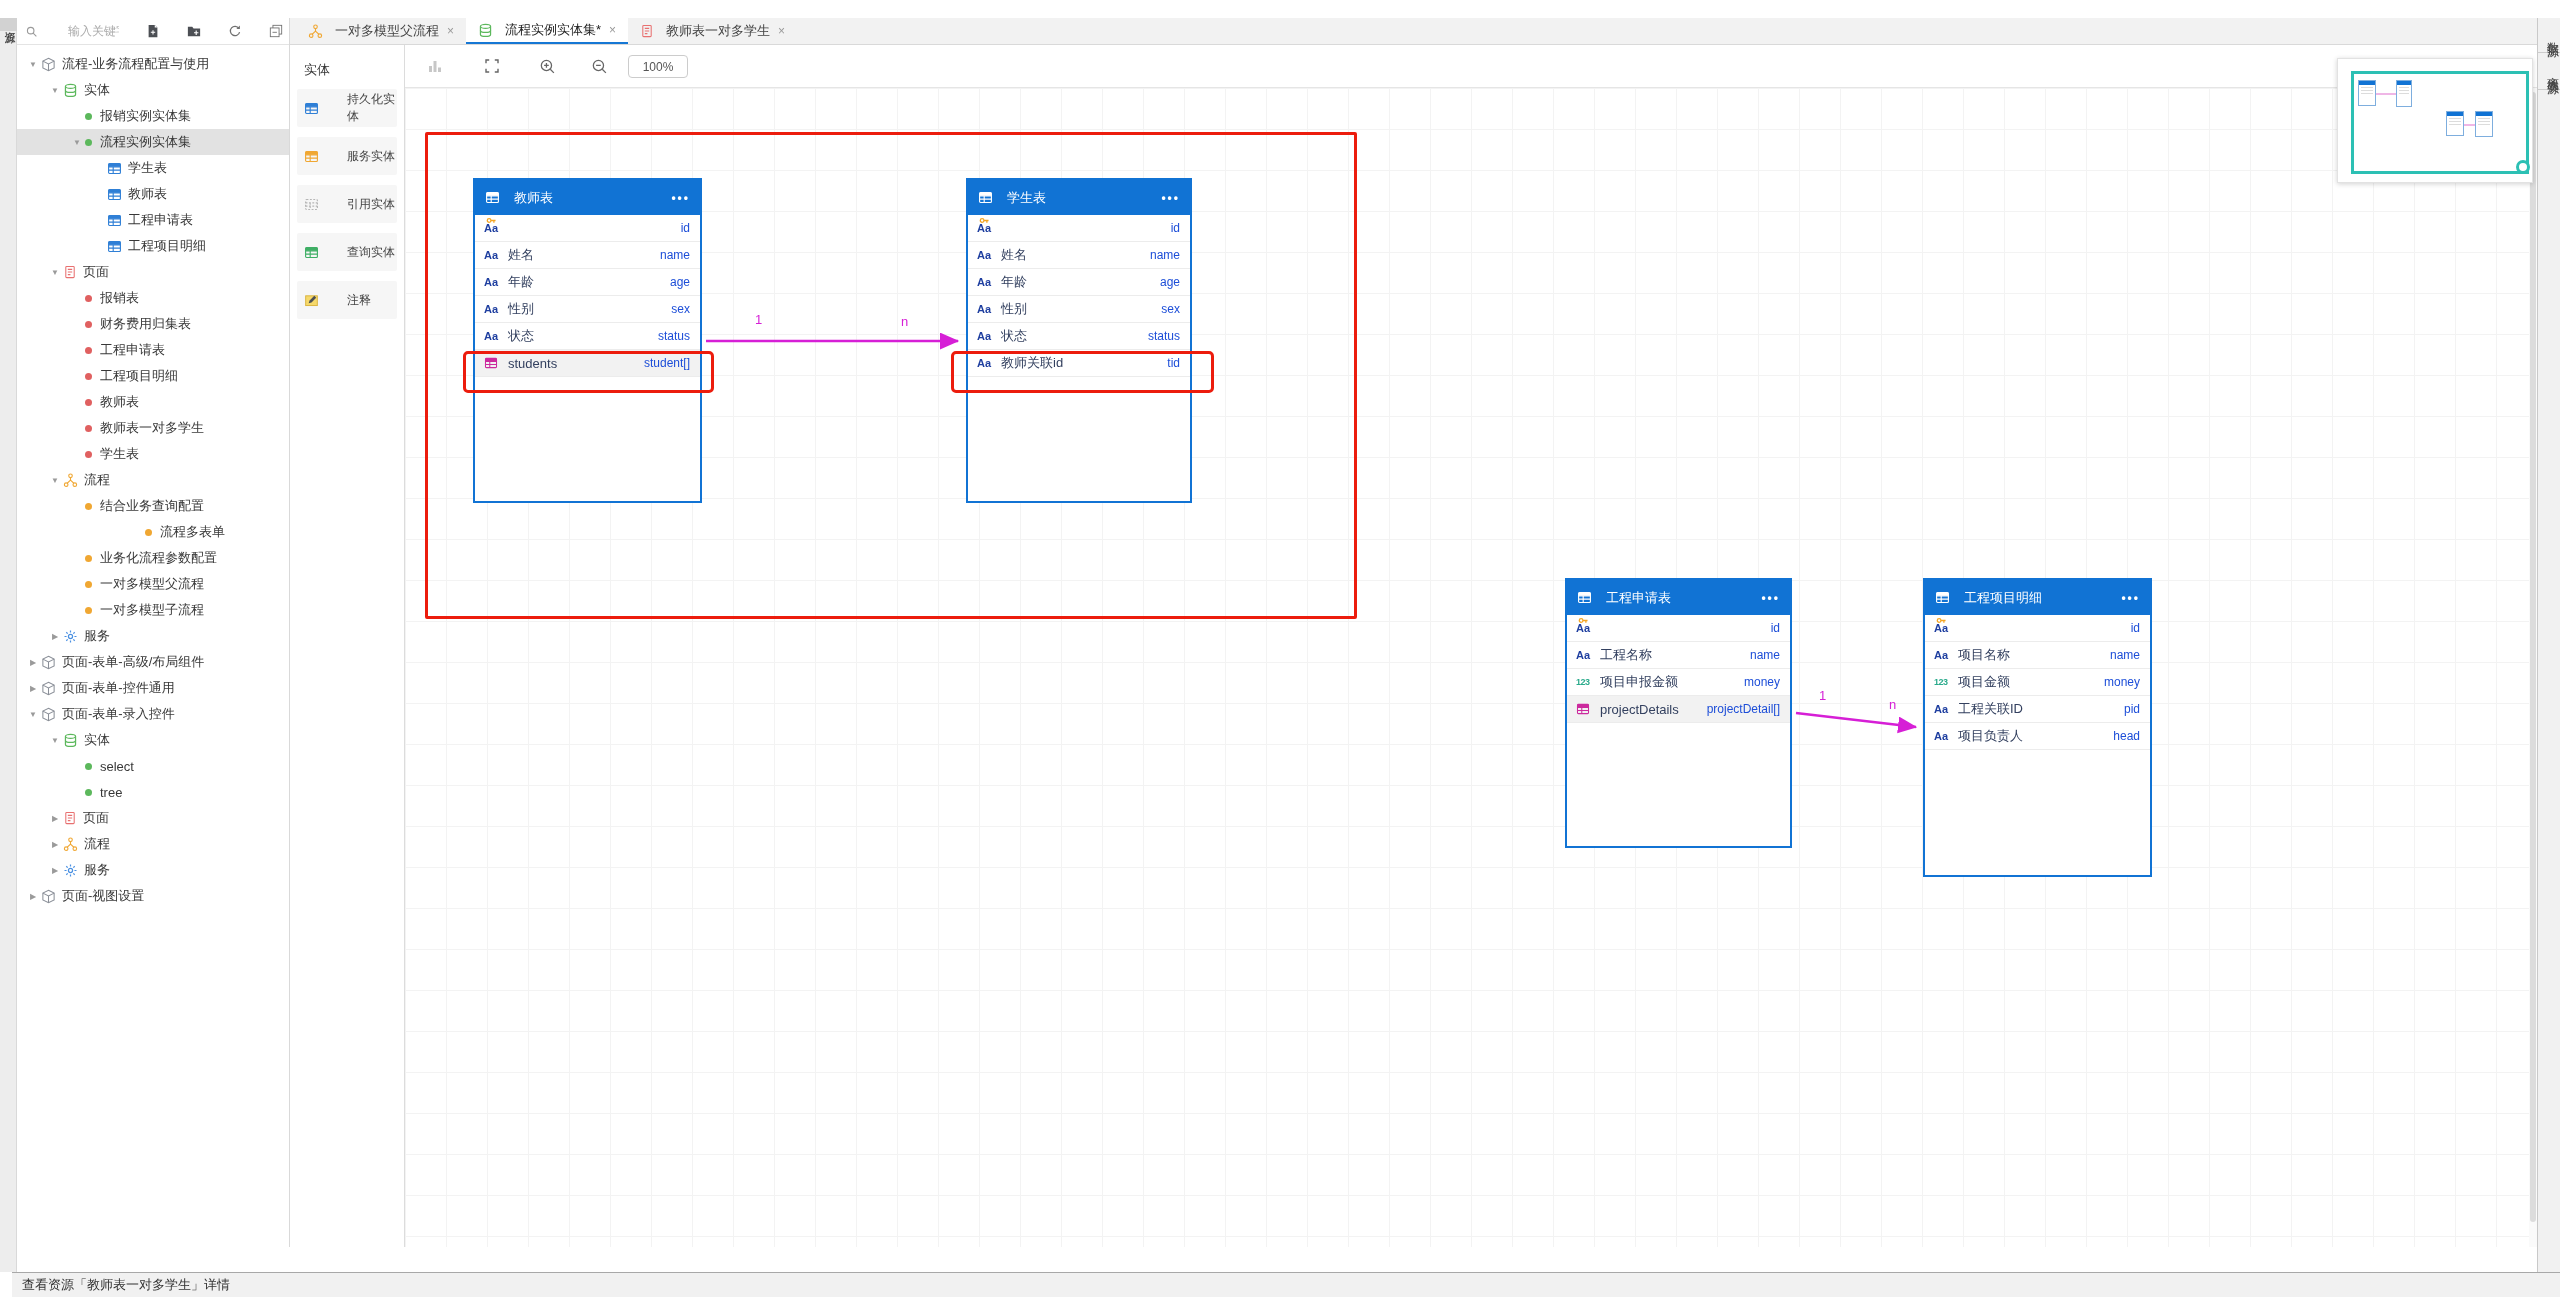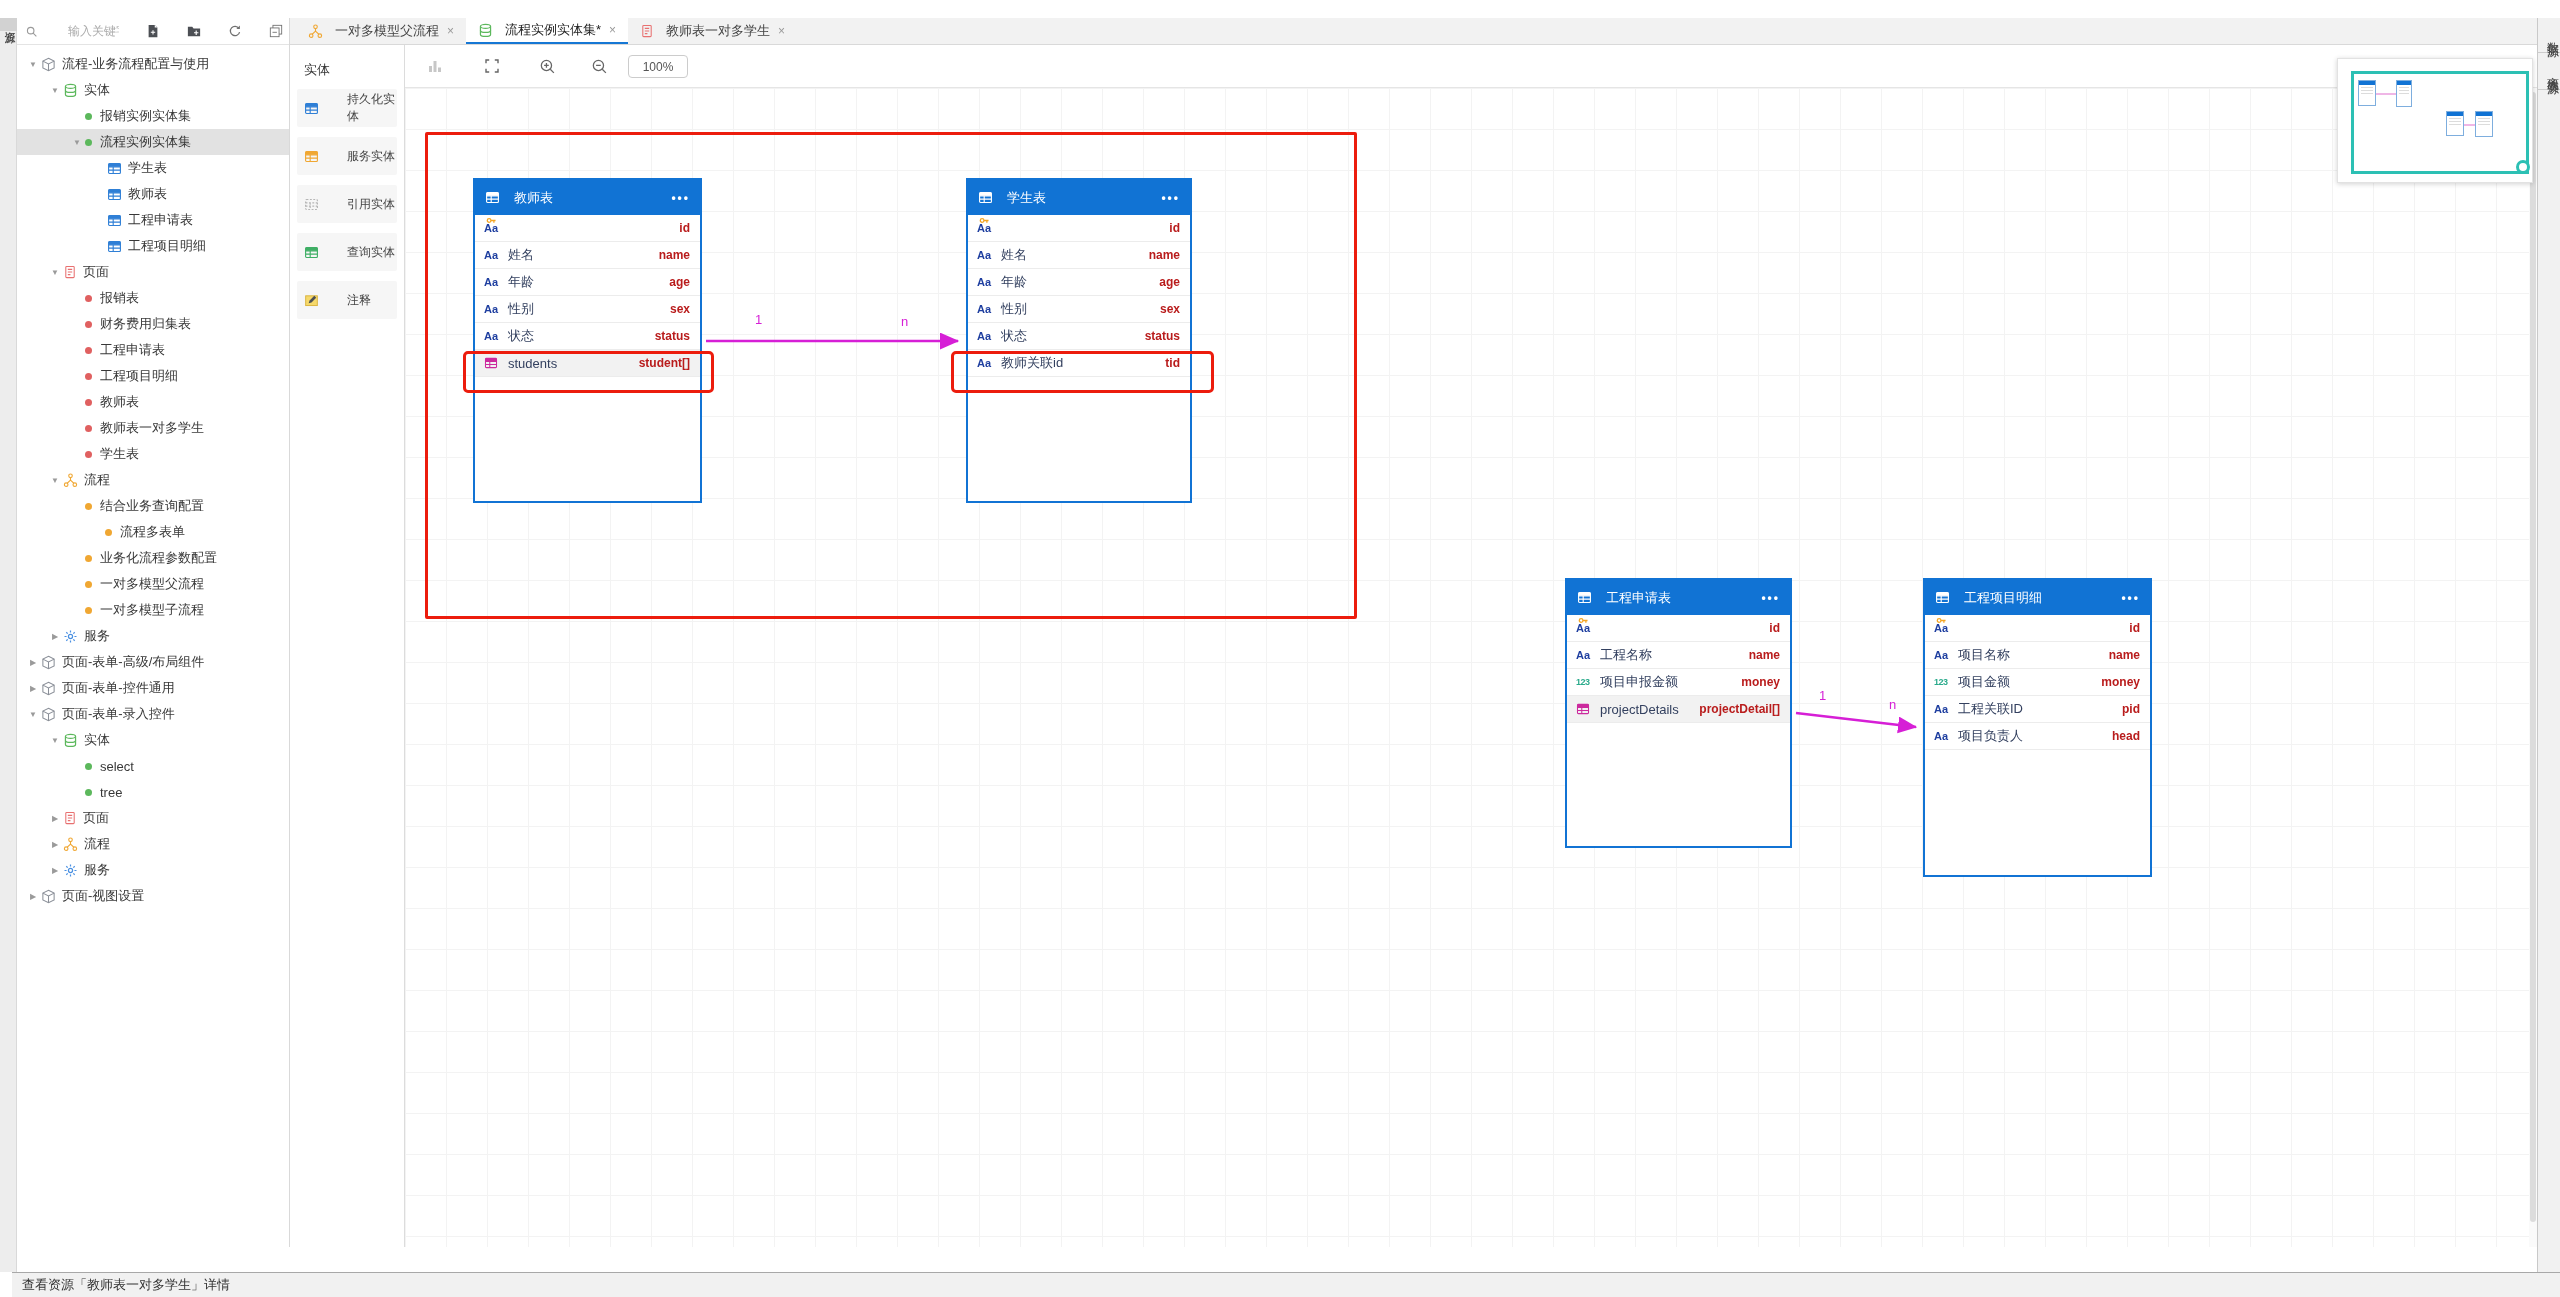--- a/index.html
+++ b/index.html
@@ -54,21 +54,21 @@
   
   .entity{position:absolute;background:#fff;border:2px solid #1173d4;}
   .ent-head{height:35px;background:#1173d4;color:#fff;display:flex;align-items:center;gap:8px;padding:0 10px;font-size:13px;}
   .ent-head .more{margin-left:auto;letter-spacing:2px;font-weight:bold;font-size:12px;cursor:pointer;}
   .ent-row{height:27px;display:flex;align-items:center;padding:0 10px 0 9px;border-bottom:1px solid #ececec;font-size:13px;color:#33405f;position:relative;}
   .ent-row.hl{background:#f2f2f2;}
   .f-ic{width:24px;flex:none;display:flex;align-items:center;position:relative;}
   .aa{font-weight:bold;color:#1f3fa0;font-size:11px;}
   .n123{font-weight:bold;color:#2bab8c;font-size:9px;letter-spacing:-0.5px;}
   .pk-key{position:absolute;left:2px;top:-8px;}
-  .code{margin-left:auto;font-size:12px;color:#b91c1c;font-weight:bold;}
+  .code{margin-left:auto;font-size:12px;color:#1d4ed8;}
   
   .redrect{position:absolute;border:3px solid #ec1c0d;pointer-events:none;}
   .conn-label{position:absolute;color:#d61fd6;font-size:13px;pointer-events:none;}
   
   #minimap{position:absolute;background:#fff;border:1px solid #e2e2e2;box-shadow:0 1px 5px rgba(0,0,0,.18);}
   #mm-view{position:absolute;border:3px solid #2cc0b4;}
   #mm-handle{position:absolute;width:14px;height:14px;border:3px solid #2cc0b4;border-radius:50%;background:#fff;cursor:nwse-resize;}
   .mm-ent{position:absolute;background:#fff;border:1px solid #7eaede;}
   .mm-ent .h{height:4px;background:#1173d4;}
   .mm-ent .l{height:1px;background:#dcdcdc;margin:2px 2px 0;}
@@ -264,21 +264,21 @@
               <path d="M8 4.9v2.6M8 7.5l-3.4 3.4M8 7.5l3.4 3.4"></path>
             </svg>
           </span>
           <span>流程</span>
         </div>
         <div class="tree-item" style="padding-left: 52px;">
           <span class="caret"></span>
           <span class="dot" style="background: rgb(240, 167, 50);"></span>
           <span>结合业务查询配置</span>
         </div>
-        <div class="tree-item" style="padding-left: 72px;">
+        <div class="tree-item" style="padding-left: 48px; justify-content: center;">
           <span class="caret"></span>
           <span class="dot" style="background: rgb(240, 167, 50);"></span>
           <span>流程多表单</span>
         </div>
         <div class="tree-item" style="padding-left: 52px;">
           <span class="caret"></span>
           <span class="dot" style="background: rgb(240, 167, 50);"></span>
           <span>业务化流程参数配置</span>
         </div>
         <div class="tree-item" style="padding-left: 52px;">

